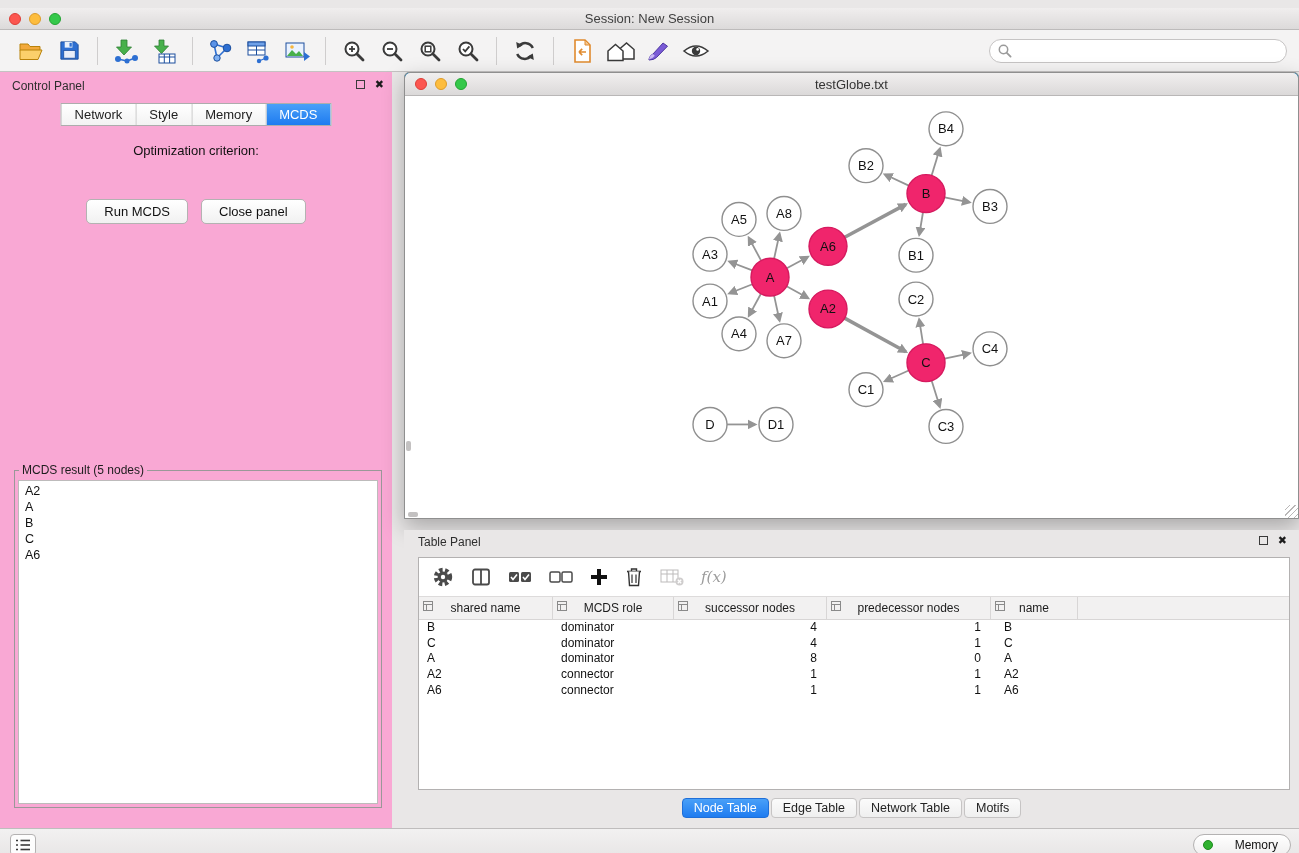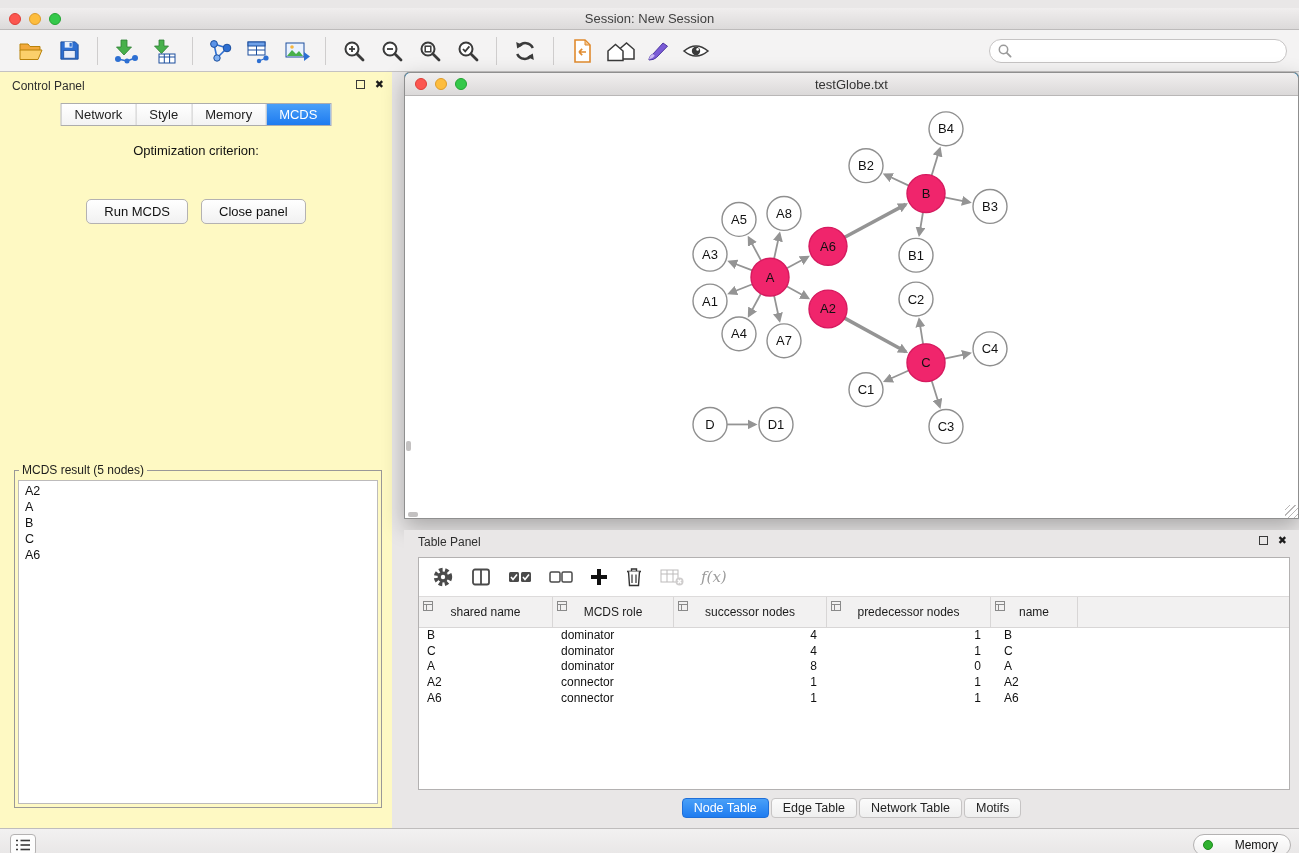--- a/index.html
+++ b/index.html
@@ -18,21 +18,21 @@
 
   
   .toolbar{position:absolute;left:0;top:22px;right:0;height:42px;background:#f4f3f3;border-bottom:1px solid #c4c2c2;display:flex;align-items:center;padding:0 12px;}
   .tb-btn{height:34px;min-width:38px;display:flex;align-items:center;justify-content:center;border-radius:4px;}
   .tb-sep{width:1px;height:28px;background:#cfcdcd;margin:0 9px;flex:none;}
   .search-wrap{margin-left:auto;position:relative;width:298px;height:24px;flex:none;}
   .search-wrap input{width:100%;height:100%;border:1px solid #c6c4c4;border-radius:12px;background:#fff;padding:0 10px 0 26px;font-size:12px;outline:none;color:#333;}
   .search-glyph{position:absolute;left:8px;top:4px;pointer-events:none;}
 
   
-  .control-panel{position:absolute;left:0;top:64px;width:392px;bottom:33px;background:#fef9c3;}
+  .control-panel{position:absolute;left:0;top:64px;width:392px;bottom:33px;background:#f9a8d4;}
   .panel-title{position:absolute;left:12px;top:7px;font-size:12px;color:#2e2e2e;}
   .panel-controls{position:absolute;right:8px;top:7px;display:flex;gap:10px;align-items:center;}
   .float-box{width:9px;height:9px;border:1.5px solid #3a3a3a;display:inline-block;background:transparent;}
   .close-x{font-size:11px;font-weight:bold;color:#1c1c1c;line-height:1;}
   .seg-tabs{position:absolute;left:50%;transform:translateX(-50%);top:31px;display:inline-flex;border:1px solid #adadad;border-radius:0;overflow:hidden;background:#fff;}
   .seg-tab{padding:3px 13px;font-size:13px;color:#222;background:linear-gradient(#ffffff,#f3f3f3);border-left:1px solid #c9c9c9;white-space:nowrap;}
   .seg-tab:first-child{border-left:none;}
   .seg-tab.active{background:linear-gradient(#4aa0f8,#1e7bf0);color:#fff;}
   .opt-label{position:absolute;left:0;right:0;top:71px;text-align:center;font-size:13px;color:#111;}
   .dropdown{position:absolute;left:42px;top:92px;width:314px;height:25px;background:#fff;border:1px solid #b3b1b1;border-radius:5px;font-size:13px;color:#111;line-height:23px;padding-left:9px;white-space:nowrap;}
@@ -56,21 +56,21 @@
   .v-scroll-hint{position:absolute;left:1px;top:345px;width:5px;height:10px;background:#c3c1c1;border-radius:2px;}
   .h-scroll-hint{position:absolute;left:3px;bottom:1px;width:10px;height:5px;background:#c3c1c1;border-radius:2px;}
   .resize-grip{position:absolute;right:0;bottom:0;width:13px;height:13px;background:repeating-linear-gradient(135deg,transparent 0 3px,#b9b7b7 3px 4px);}
 
   
   .table-panel{position:absolute;left:404px;top:522px;width:895px;bottom:41px;background:#e9e7e7;}
   .tp-content{position:absolute;left:14px;right:9px;top:27px;height:233px;background:#fff;border:1px solid #b3b1b1;overflow:hidden;}
   .tp-toolbar{display:flex;align-items:center;height:38px;padding:0 13px;gap:17px;}
   .tp-tool{display:flex;align-items:center;justify-content:center;}
   .fx-label{font-family:"DejaVu Serif","Liberation Serif",serif;font-style:italic;font-size:15px;color:#9b9b9b;}
-  .thead{display:flex;height:32px;background:#f2f1f1;border-top:1px solid #dddbdb;border-bottom:1px solid #d8d6d6;}
+  .thead{display:flex;height:24px;background:#f2f1f1;border-top:1px solid #dddbdb;border-bottom:1px solid #d8d6d6;}
   .th{position:relative;display:flex;align-items:center;justify-content:center;font-size:12px;color:#1c1c1c;border-right:1px solid #d8d6d6;background:#f2f1f1;flex:none;}
   .th-icon{position:absolute;left:4px;top:3px;}
   .tr{display:flex;height:15.7px;}
   .td{font-size:12px;color:#111;line-height:15.7px;white-space:nowrap;overflow:hidden;flex:none;}
   .td.al{padding-left:8px;text-align:left;}
   .td.ar{padding-right:10px;text-align:right;}
   .td.name-col{padding-left:13px;text-align:left;}
   .table-tabs{position:absolute;left:0;right:0;bottom:2px;display:flex;justify-content:center;gap:2px;}
   .ttab{font-size:12.5px;padding:2px 11px;background:linear-gradient(#fbfbfb,#efefef);border:1px solid #c6c4c4;border-radius:4px;color:#222;white-space:nowrap;}
   .ttab.active{background:linear-gradient(#49a0f8,#1f7cf0);border-color:#1f6fd8;color:#fff;}

